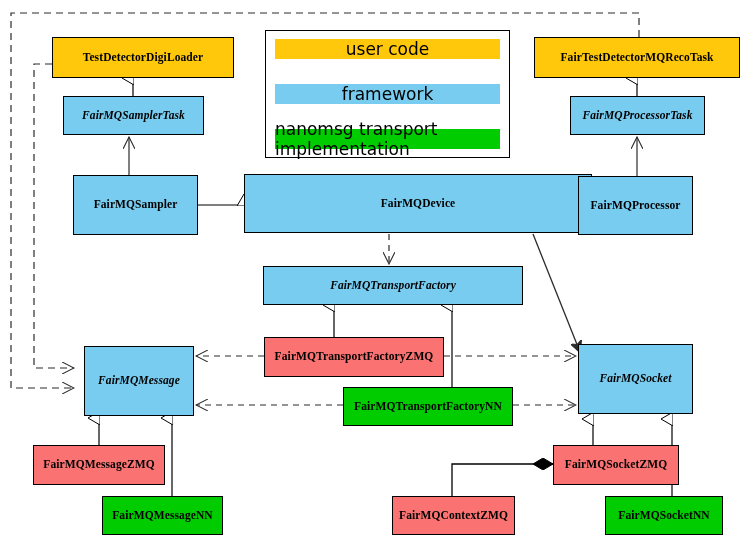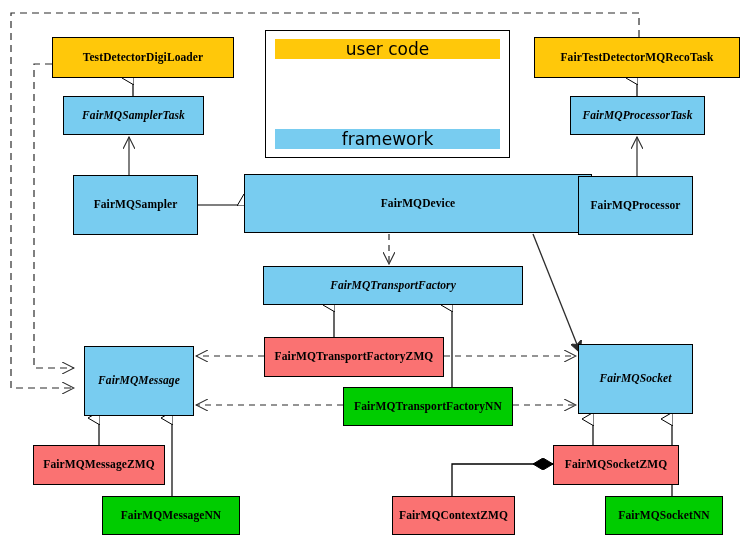--- a/index.html
+++ b/index.html
@@ -86,20 +86,23 @@
     <path d="M452,496 L452,464 L553,464" stroke="#000000" stroke-width="1.3" fill="none" marker-end="url(#m-diamond)"></path>
   </svg>
 
   <div id="legend">
     <div class="legend-row c-user">
       <span>user code</span>
     </div>
     <div class="legend-row c-framework">
       <span>framework</span>
     </div>
+    <div class="legend-row c-nn">
+      <span>nanomsg transport implementation</span>
+    </div>
   </div>
 
   <div id="nodes-layer">
       <div class="node c-user bold" style="left: 52px; top: 37px; width: 182px; height: 41px;">
         <span>TestDetectorDigiLoader</span>
       </div>
       <div class="node c-framework italic" style="left: 63px; top: 96px; width: 141px; height: 39px;">
         <span>FairMQSamplerTask</span>
       </div>
       <div class="node c-framework bold" style="left: 73px; top: 175px; width: 125px; height: 60px;">
@@ -128,21 +131,21 @@
       </div>
       <div class="node c-framework italic" style="left: 84px; top: 346px; width: 110px; height: 70px;">
         <span>FairMQMessage</span>
       </div>
       <div class="node c-framework italic" style="left: 578px; top: 344px; width: 115px; height: 70px;">
         <span>FairMQSocket</span>
       </div>
       <div class="node c-zmq bold" style="left: 33px; top: 445px; width: 132px; height: 40px;">
         <span>FairMQMessageZMQ</span>
       </div>
-      <div class="node c-nn bold" style="left: 102px; top: 496px; width: 138px; height: 39px;">
+      <div class="node c-nn bold" style="left: 102px; top: 496px; width: 121px; height: 39px;">
         <span>FairMQMessageNN</span>
       </div>
       <div class="node c-zmq bold" style="left: 553px; top: 445px; width: 126px; height: 40px;">
         <span>FairMQSocketZMQ</span>
       </div>
       <div class="node c-zmq bold" style="left: 392px; top: 496px; width: 123px; height: 39px;">
         <span>FairMQContextZMQ</span>
       </div>
       <div class="node c-nn bold" style="left: 605px; top: 496px; width: 118px; height: 39px;">
         <span>FairMQSocketNN</span>

